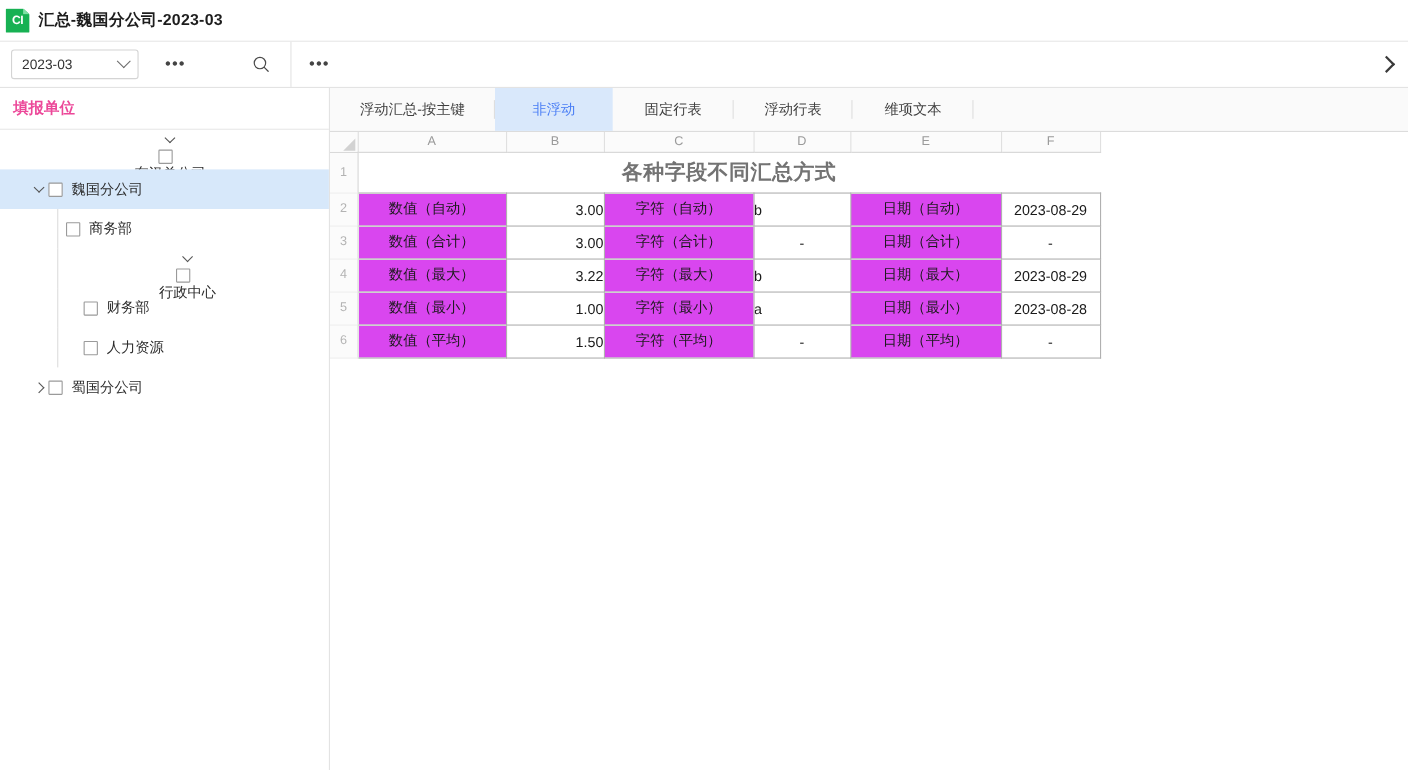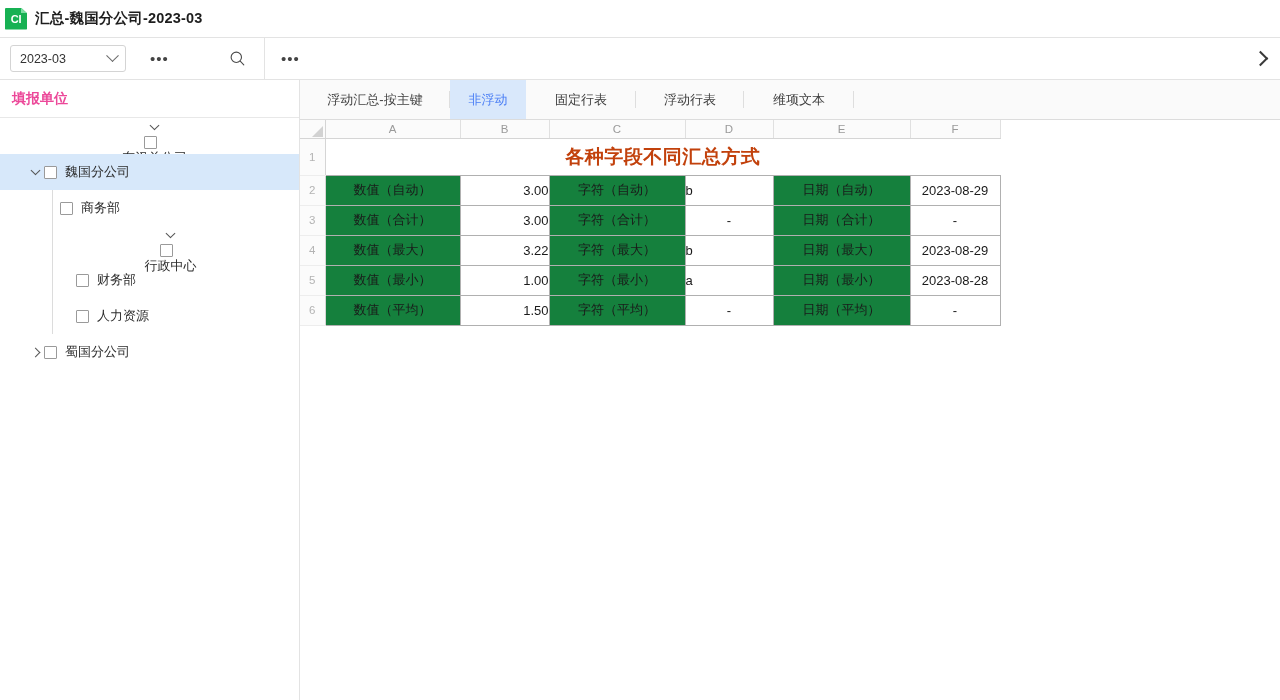--- a/index.html
+++ b/index.html
@@ -272,32 +272,32 @@
     border: 1px solid #b0b0b0;
     font-size: 13px;
     color: #1a1a1a;
     vertical-align: middle;
     height: 30px;
     padding: 0 7px;
     background: #fff;
     white-space: nowrap;
     overflow: hidden;
   }
-  td.cell.grey { background: #15803d; }
+  td.cell.grey { background: #d946ef; }
   td.cell.ctr  { text-align: center; }
   td.cell.rgt  { text-align: right; }
   td.cell.lft  { text-align: left; }
   td.title-cell {
     height: 37px;
     border: none;
     text-align: center;
     vertical-align: middle;
     font-size: 19px;
     font-weight: bold;
-    color: #c2410c;
+    color: #737373;
     background: #fff;
     letter-spacing: 0.5px;
   }
 </style>
 </head>
 <body>
 
 <div id="titlebar">
   <div id="app-logo">
     <div class="doc"></div>
@@ -383,21 +383,21 @@
         </div>
       </div>
   </div>
 
   <div id="main">
     <div id="tabbar">
         <div class="tab" style="width: 150px;">
           <span>浮动汇总-按主键</span>
           <span class="sep"></span>
         </div>
-        <div class="tab active" style="width: 76px;">
+        <div class="tab active" style="width: 107px;">
           <span>非浮动</span>
         </div>
         <div class="tab" style="width: 110px;">
           <span>固定行表</span>
           <span class="sep"></span>
         </div>
         <div class="tab" style="width: 108px;">
           <span>浮动行表</span>
           <span class="sep"></span>
         </div>

